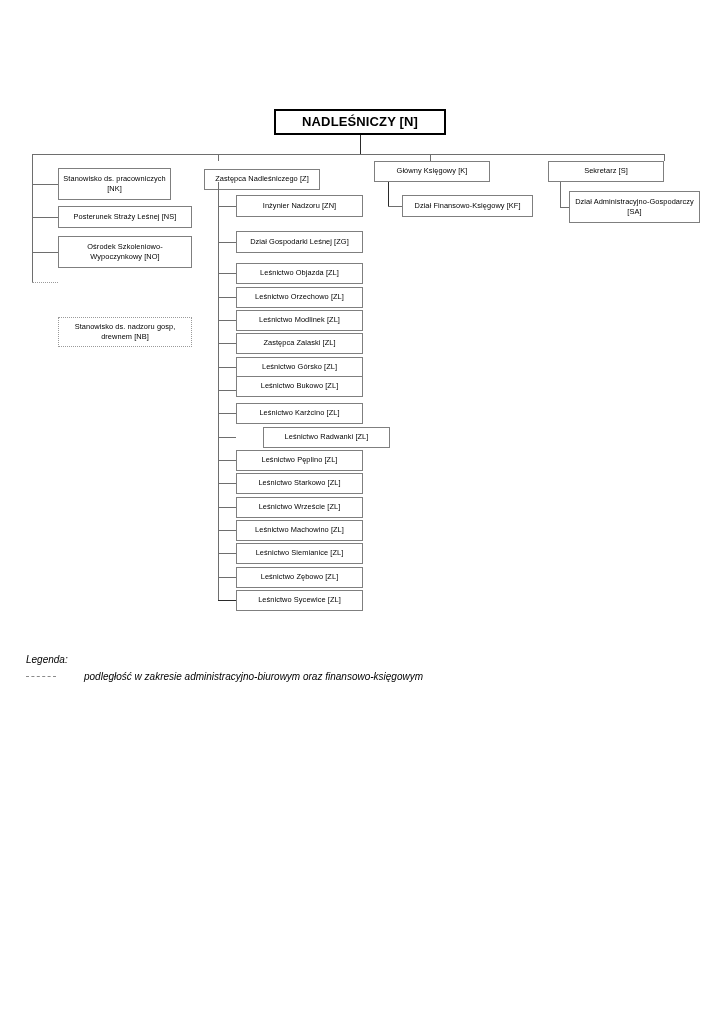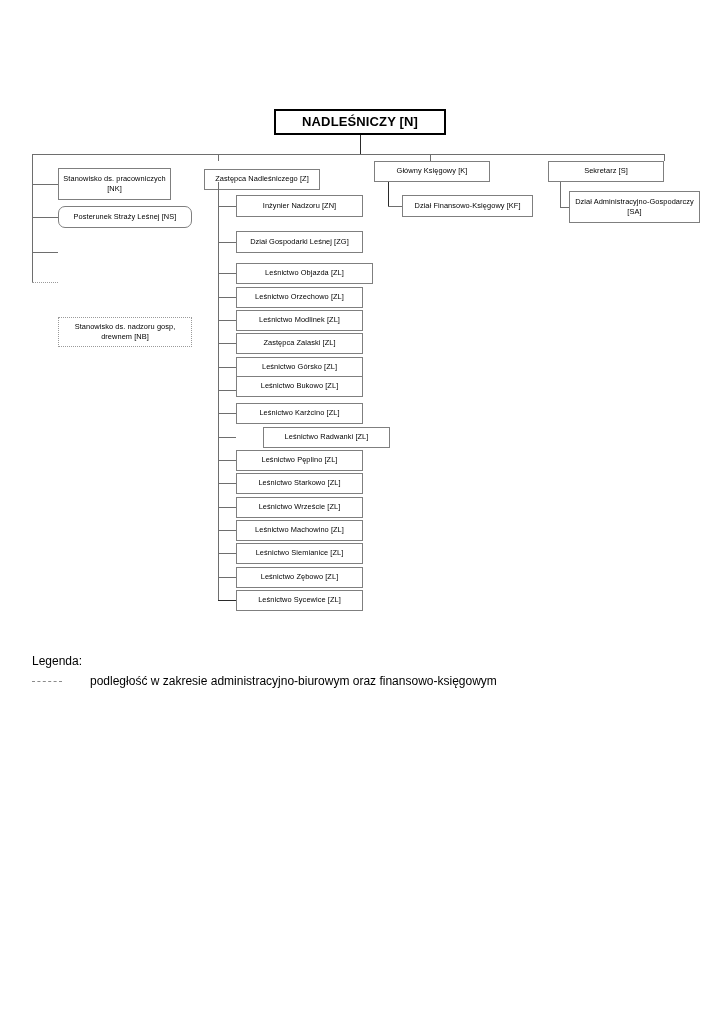--- a/index.html
+++ b/index.html
@@ -60,25 +60,26 @@
 
   .dotted-elbow {
     position: absolute;
     border-left: 1px dotted #9a9a9a;
     border-bottom: 1px dotted #9a9a9a;
     box-sizing: border-box;
   }
 
   #legend {
     position: absolute;
-    left: 32px;
+    left: 26px;
     top: 652px;
     width: 480px;
-    font-size: 12px;
+    font-size: 10px;
     line-height: 1.5;
+    font-style: italic;
   }
   #legend .legend-title { display: block; }
   #legend .legend-row {
     display: flex;
     align-items: center;
     margin-top: 2px;
   }
   #legend .legend-dash {
     width: 30px;
     border-top: 1px dashed #8a8a8a;
@@ -99,40 +100,41 @@
 
   <div class="connector v" style="left:32px; top:154px; width:1px; height:128px;"></div>
   <div class="connector v" style="left:218px; top:154px; width:1px; height:7px;"></div>
   <div class="connector v" style="left:430px; top:154px; width:1px; height:7px;"></div>
   <div class="connector v" style="left:664px; top:154px; width:1px; height:7px;"></div>
 
   <div class="connector h" style="left:32px; top:184px; width:26px; height:1px;"></div>
   <div class="node" style="left:58px; top:168px; width:113px; height:32px;">Stanowisko ds. pracowniczych [NK]</div>
 
   <div class="connector h" style="left:32px; top:217px; width:26px; height:1px;"></div>
-  <div class="node" style="left:58px; top:206px; width:134px; height:22px;border-radius:7px;">Posterunek Straży Leśnej [NS]</div>
+  <div class="node" style="left:58px; top:206px; width:134px; height:22px;">Posterunek Straży Leśnej [NS]</div>
 
   <div class="connector h" style="left:32px; top:252px; width:26px; height:1px;"></div>
+  <div class="node" style="left:58px; top:236px; width:134px; height:32px;">Ośrodek Szkoleniowo-Wypoczynkowy [NO]</div>
 
   <div class="connector v" style="left:32px; top:268px; width:1px; height:14px;"></div>
   <div class="dotted-elbow" style="left:32px; top:272px; width:26px; height:11px; border-left:none;"></div>
   <div class="node dotted" style="left:58px; top:269px; width:134px; height:30px;margin-top:48px;">Stanowisko ds. nadzoru gosp, drewnem [NB]</div>
 
   <div class="node" style="left:204px; top:169px; width:116px; height:21px;">Zastępca Nadleśniczego [Z]</div>
 
   <div class="connector v" style="left:218px; top:182px; width:1px; height:418px;"></div>
 
   <div class="connector h" style="left:218px; top:206px; width:18px; height:1px;"></div>
   <div class="node" style="left:236px; top:195px; width:127px; height:22px;">Inżynier Nadzoru [ZN]</div>
 
   <div class="connector h" style="left:218px; top:242px; width:18px; height:1px;"></div>
   <div class="node" style="left:236px; top:231px; width:127px; height:22px;">Dział Gospodarki Leśnej [ZG]</div>
 
   <div class="connector h" style="left:218px; top:273px; width:18px; height:1px;"></div>
-  <div class="node" style="left:236px; top:263px; width:137px; height:21px;">Leśnictwo Objazda [ZL]</div>
+  <div class="node" style="left:236px; top:263px; width:127px; height:21px;">Leśnictwo Objazda [ZL]</div>
 
   <div class="connector h" style="left:218px; top:297px; width:18px; height:1px;"></div>
   <div class="node" style="left:236px; top:287px; width:127px; height:21px;">Leśnictwo Orzechowo [ZL]</div>
 
   <div class="connector h" style="left:218px; top:320px; width:18px; height:1px;"></div>
   <div class="node" style="left:236px; top:310px; width:127px; height:21px;">Leśnictwo Modlinek [ZL]</div>
 
   <div class="connector h" style="left:218px; top:343px; width:18px; height:1px;"></div>
   <div class="node" style="left:236px; top:333px; width:127px; height:21px;">Zastępca Zalaski [ZL]</div>
 

